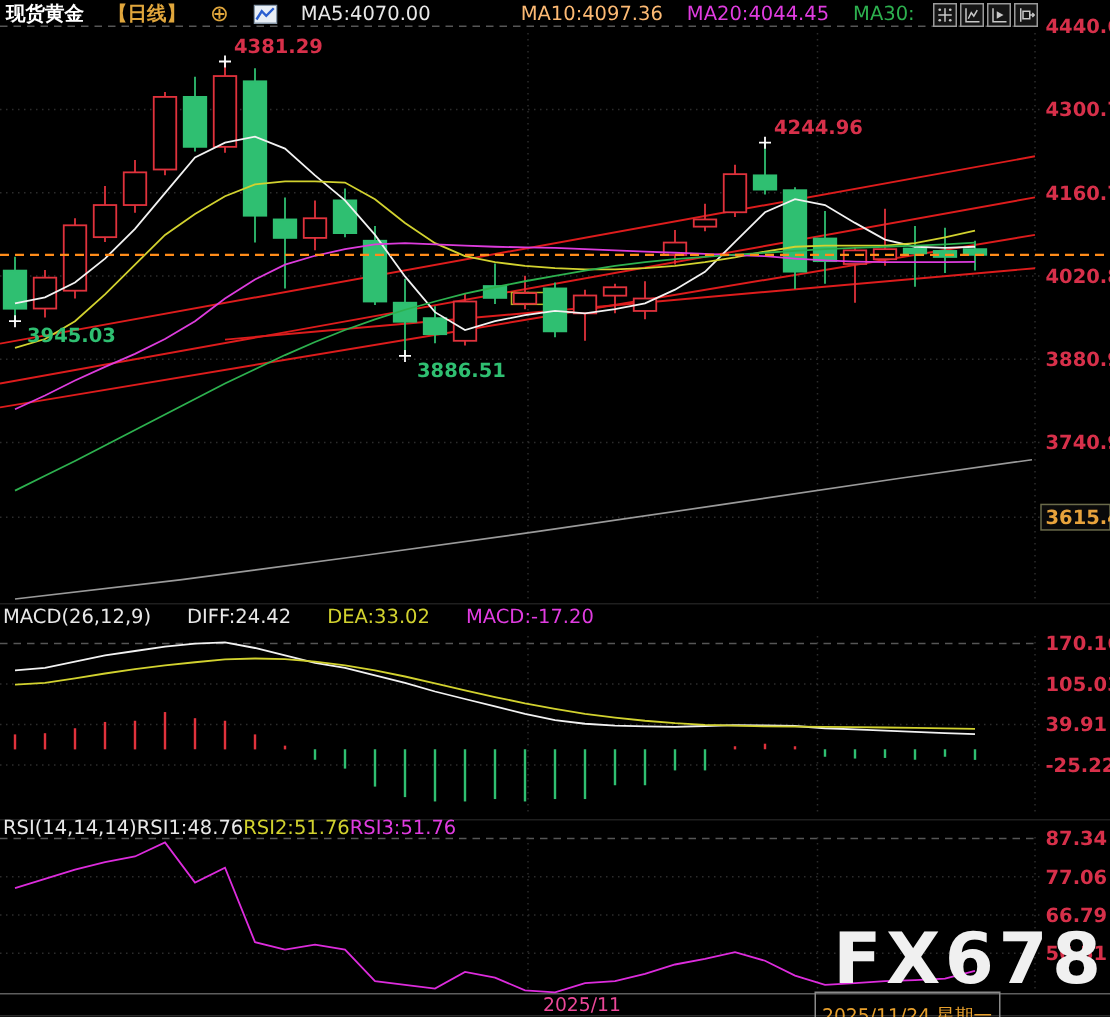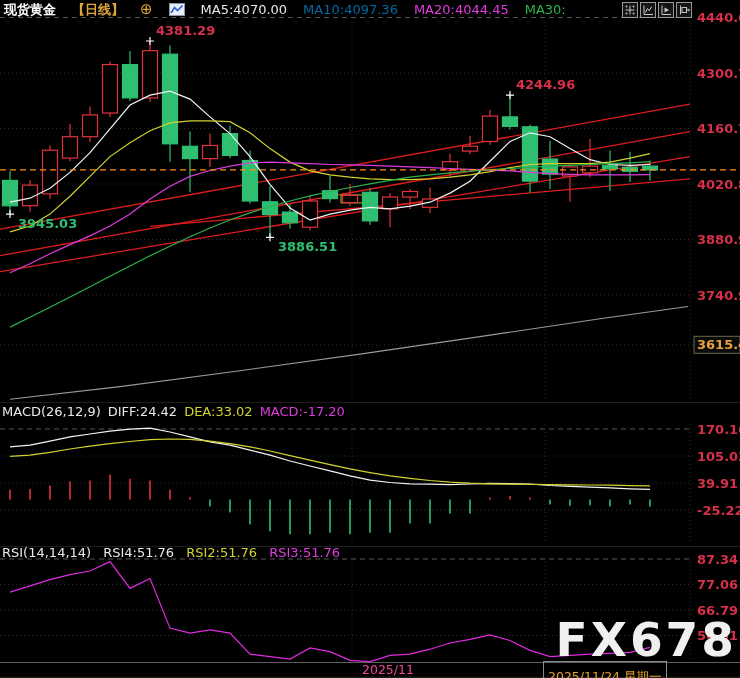--- a/index.html
+++ b/index.html
@@ -7,29 +7,29 @@
        font-family:"DejaVu Sans","Liberation Sans",sans-serif;}
   #chart{position:absolute;top:0;left:0;z-index:1;}
   .txtrow{position:absolute;z-index:5;display:flex;align-items:center;white-space:nowrap;
           font-size:13px;line-height:15px;}
   .header{top:2px;left:4px;gap:16px;}
   .sym{color:#ffffff;font-weight:700;}
   .period{color:#e0a63c;font-weight:700;}
   .addbtn{color:#e0a63c;font-size:15px;cursor:pointer;}
   .magroup{color:#e8e8e8;}
   .ma5{color:#e8e8e8;}
-  .ma10{color:#0369a1;}
+  .ma10{color:#fdba74;margin-left:44px;}
   .ma20{color:#e03ce0;text-align:center;}
   .ma30{color:#2db14f;}
   .chicon{width:16px;height:13px;display:inline-block;}
   .toolbar{position:absolute;top:2px;left:622px;display:flex;gap:2px;z-index:6;}
   .tool{width:14px;height:14px;border:1px solid #9a9a9a;background:#151515;
         display:flex;align-items:center;justify-content:center;cursor:pointer;}
-  .macdrow{top:404px;left:2px;gap:7px;}
-  .rsirow{top:545px;left:2px;gap:12px;}
+  .macdrow{top:404px;left:2px;gap:24px;}
+  .rsirow{top:545px;left:2px;}
   .w{color:#e8e8e8;} .y{color:#d2d22f;} .m{color:#e03ce0;}
   .month{position:absolute;left:350px;top:662px;color:#ec4899;font-size:12.5px;z-index:5;margin-left:12px;}
   .datebox{position:absolute;left:543px;top:661px;height:14px;line-height:14px;
            border:1px solid #8a8a8a;color:#e8a02c;font-size:12.5px;padding:8px 4px;z-index:5;}
   .watermark{position:absolute;right:3px;top:612px;font-size:47px;letter-spacing:3px;
              color:#f0f0f0;z-index:7;font-weight:bold;}
 </style>
 </head>
 <body>
 
@@ -250,20 +250,20 @@
 
 <div class="txtrow macdrow">
   <span class="w">MACD(26,12,9)</span>
   <span class="w">DIFF:24.42</span>
   <span class="y">DEA:33.02</span>
   <span class="m">MACD:-17.20</span>
 </div>
 
 <div class="txtrow rsirow">
   <span class="w">RSI(14,14,14)</span>
-  <span class="w">RSI4:51.76</span>
+  <span class="w">RSI1:48.76</span>
   <span class="y">RSI2:51.76</span>
   <span class="m">RSI3:51.76</span>
 </div>
 
 <div class="month">2025/11</div>
 <div class="datebox">2025/11/24 星期一</div>
 <div class="watermark">FX678</div>
 
 </body></html>

